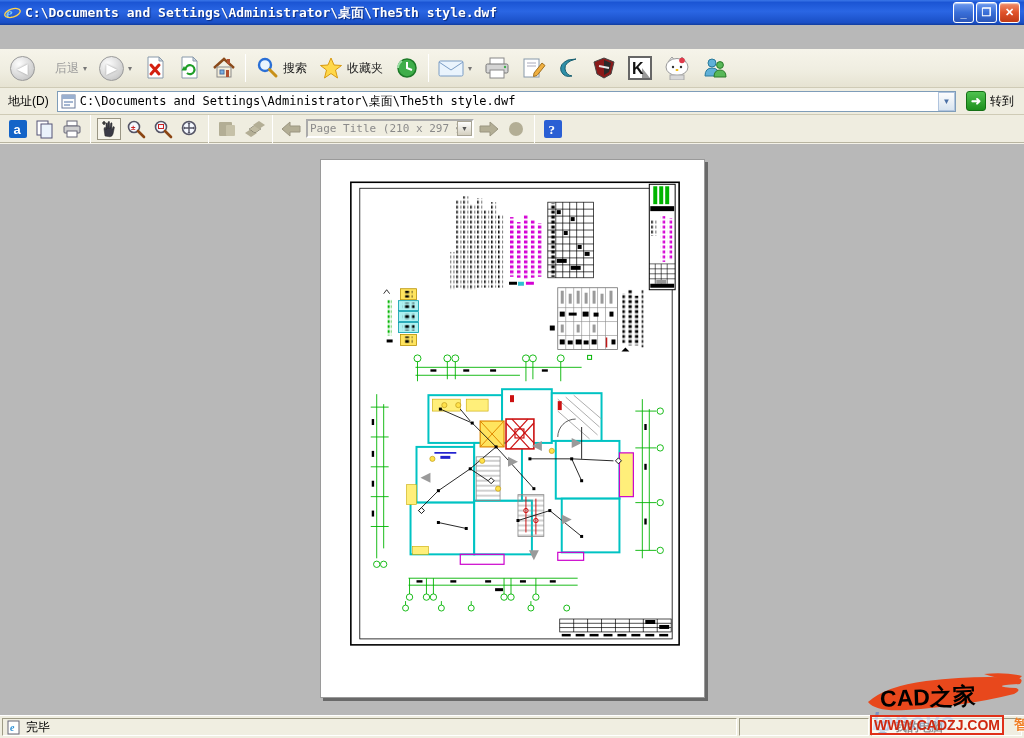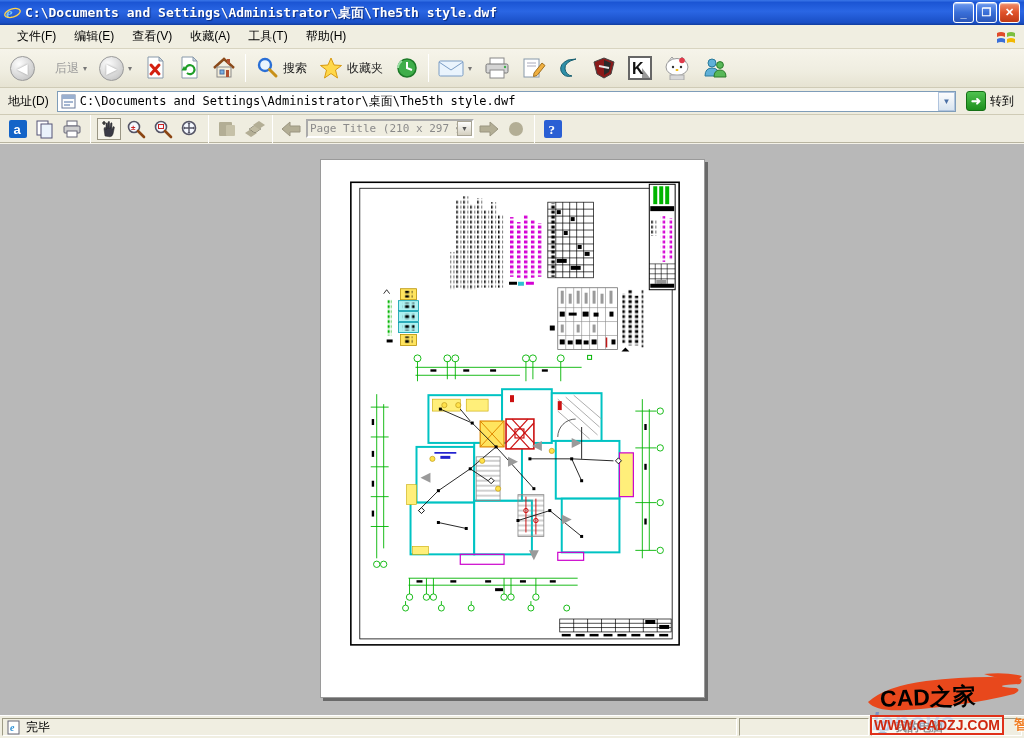--- a/index.html
+++ b/index.html
@@ -122,34 +122,20 @@
       <ellipse cx="8.5" cy="9" rx="8" ry="4" fill="none" stroke="#ffd24a" stroke-width="1.3" transform="rotate(-18 8.5 9)"></ellipse>
     </svg>
     <div class="ttext">C:\Documents and Settings\Administrator\桌面\The5th style.dwf</div>
     <div class="winbtns">
       <div class="wbtn">_</div>
       <div class="wbtn">❐</div>
       <div class="wbtn close">✕</div>
     </div>
   </div>
 
-  <div class="menubar">
-    <div class="menuitem">文件(F)</div>
-    <div class="menuitem">编辑(E)</div>
-    <div class="menuitem">查看(V)</div>
-    <div class="menuitem">收藏(A)</div>
-    <div class="menuitem">工具(T)</div>
-    <div class="menuitem">帮助(H)</div>
-    <svg class="winflag" viewBox="0 0 20 18">
-      <path d="M1 5 Q5 3 9 5 L9 9 Q5 7 1 9 Z" fill="#e04a2a"></path>
-      <path d="M11 5 Q15 3 19 5 L19 9 Q15 7 11 9 Z" fill="#7cbf3f"></path>
-      <path d="M1 11 Q5 9 9 11 L9 15 Q5 13 1 15 Z" fill="#3a6fd8"></path>
-      <path d="M11 11 Q15 9 19 11 L19 15 Q15 13 11 15 Z" fill="#f2b800"></path>
-    </svg>
-  </div>
 
   <div class="toolbar">
     <div class="tbtn disabled">
       <div class="navcircle">◀</div>
       <span class="lbl">后退</span>
       <span class="caret">▾</span>
     </div>
     <div class="tbtn disabled">
       <div class="navcircle">▶</div>
       <span class="caret">▾</span>

